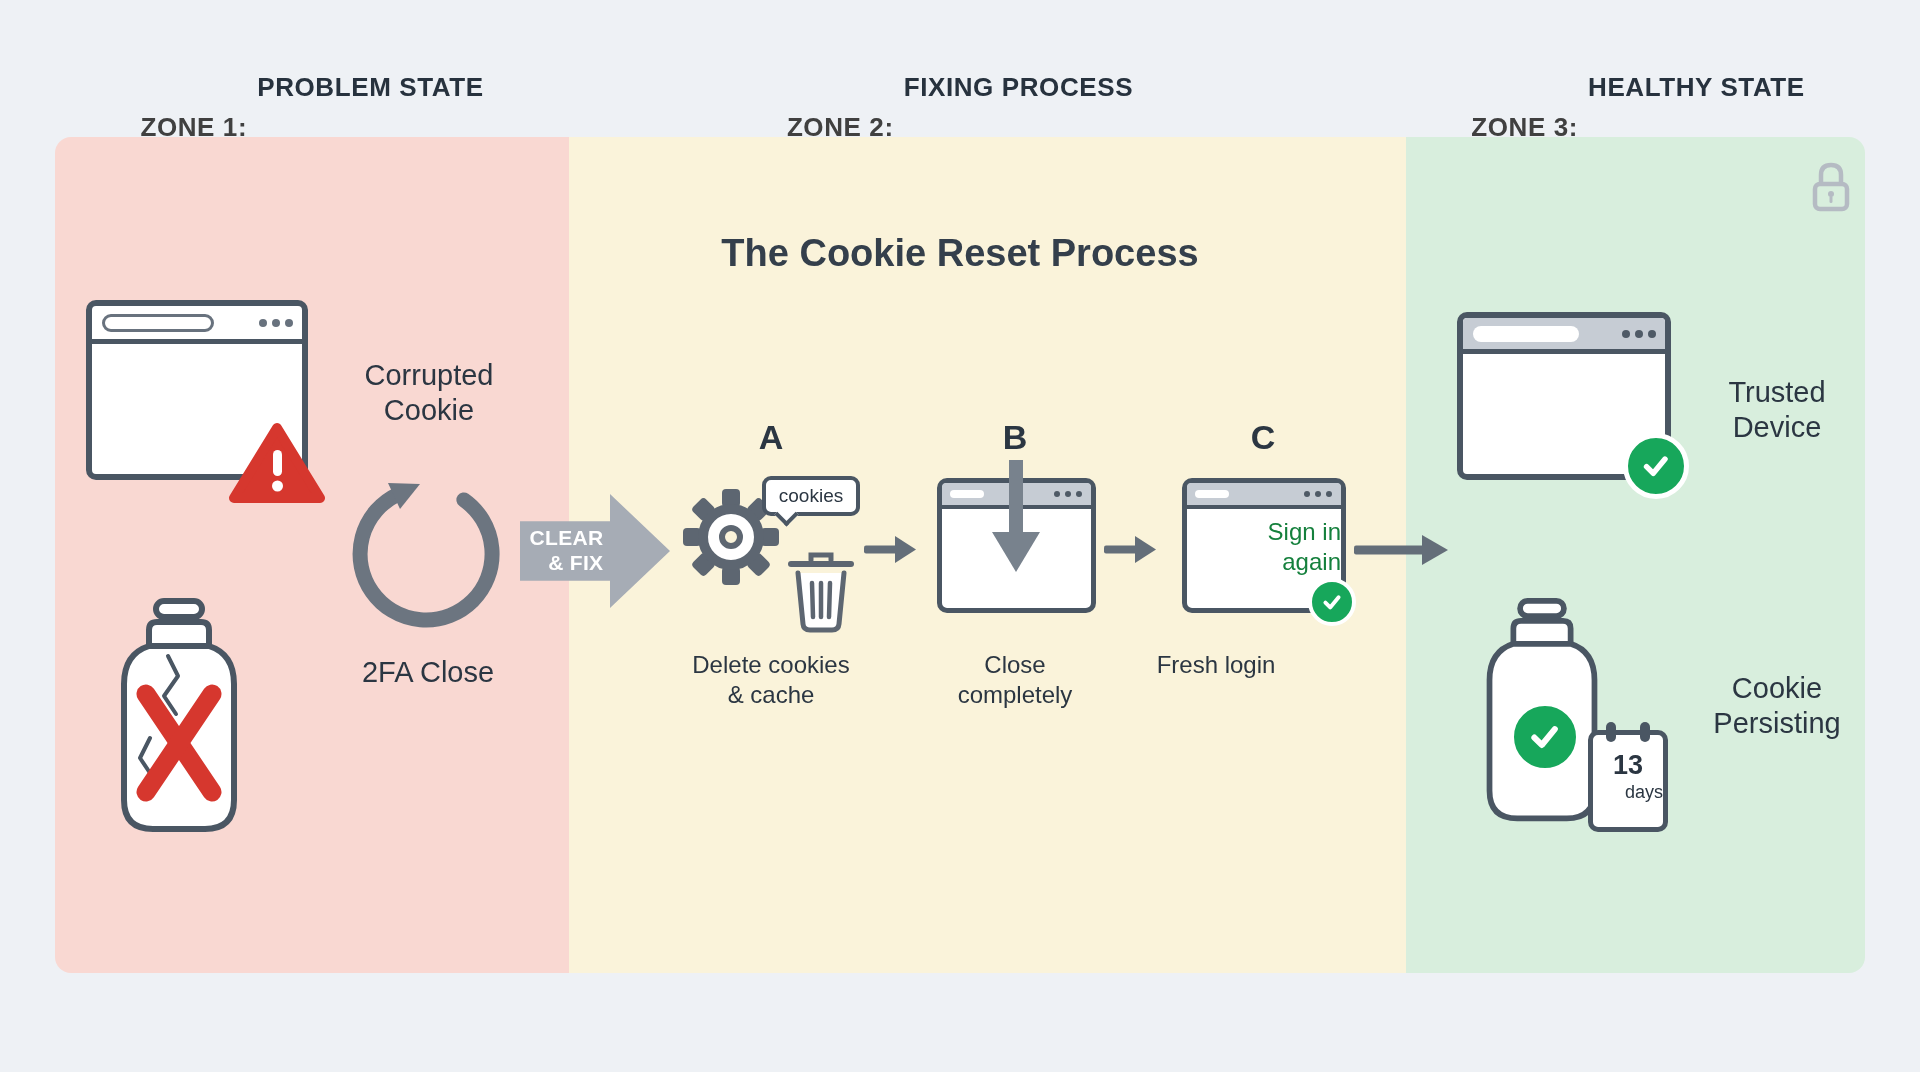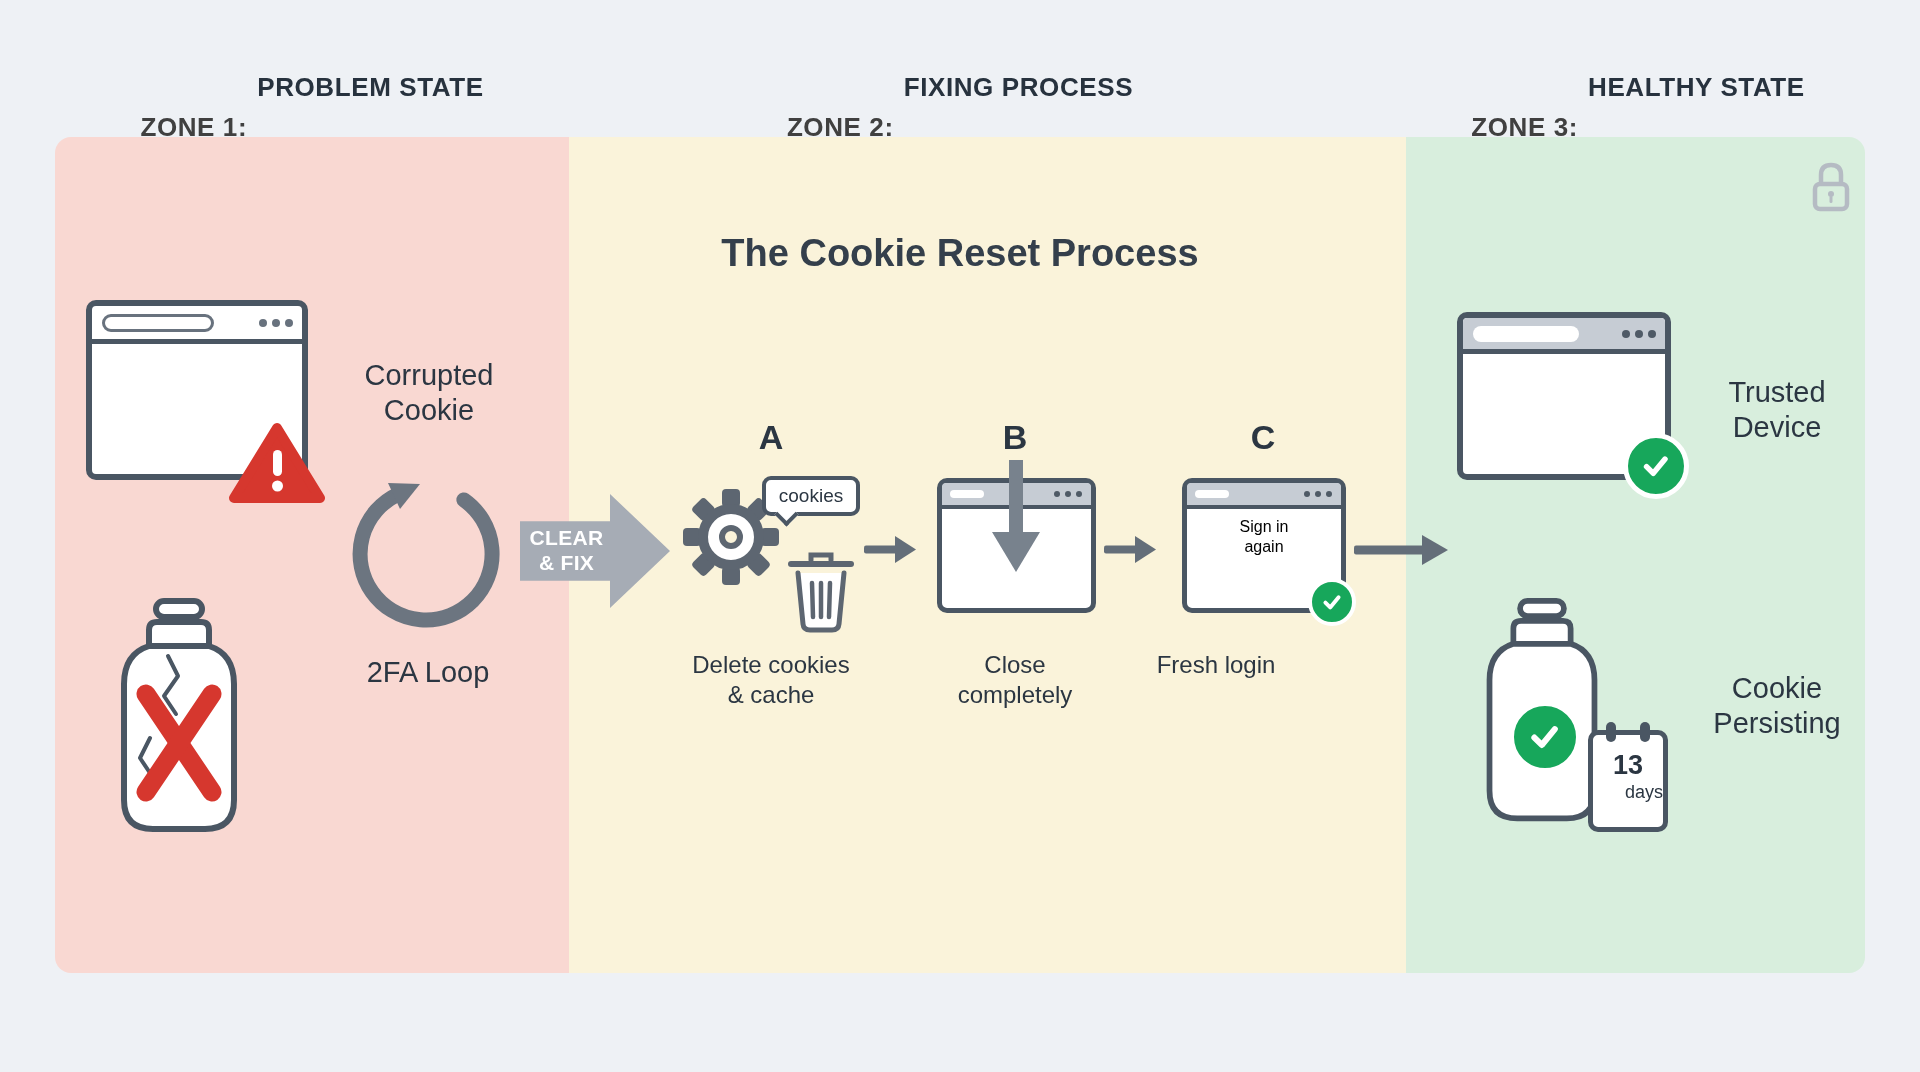--- a/index.html
+++ b/index.html
@@ -39,22 +39,22 @@
 
   .browser-1 { left:86px; top:300px; width:222px; height:180px; border-width:6px; }
   .browser-1 .browser-header { height:38px; border-bottom-width:5px; }
   .pill-outline { margin-left:10px; width:112px; height:18px; border:3px solid #68727e; border-radius:9px; background:#fff; }
 
   .step-browser .browser-header { height:26px; background:#c6ccd4; border-bottom-width:4px; }
   .step-browser .dot { width:6px; height:6px; background:#4f5a66; }
   .pill-small { margin-left:8px; width:34px; height:8px; border-radius:4px; background:#fff; }
   .browser-b { left:937px; top:478px; width:159px; height:135px; }
   .browser-c { left:1182px; top:478px; width:164px; height:135px; }
-  .cwindow-text { position:absolute; left:0; right:0; top:34px; text-align:center; font-size:16px;
-                  color:#000000; white-space:pre-line; line-height:1.25; }
+  .cwindow-text { position:absolute; left:0; right:0; top:34px; text-align:right; font-size:24px;
+                  color:#15803d; white-space:pre-line; line-height:1.25; }
 
   .browser-3 { left:1457px; top:312px; width:214px; height:168px; border-width:6px; }
   .browser-3 .browser-header { height:36px; background:#c6ccd4; border-bottom-width:5px; }
   .browser-3 .dot { background:#4f5a66; }
   .pill-white { margin-left:10px; width:106px; height:16px; border-radius:8px; background:#fff; }
 
   
   .step-label { position:absolute; transform:translateX(-50%); top:418px; font-size:34px; font-weight:700; color:#2b3642; }
   .sl-a { left:771px; } .sl-b { left:1015px; } .sl-c { left:1263px; }
   .step-caption { position:absolute; transform:translateX(-50%); top:650px; font-size:24px;
@@ -66,21 +66,21 @@
             border:4px solid #4a5663; border-radius:9px; display:flex; align-items:center;
             justify-content:center; font-size:19px; color:#2b3642; z-index:3; }
   .bubble::after { content:""; position:absolute; left:12px; bottom:-11px; width:13px; height:13px;
                    background:#fff; border-left:4px solid #4a5663; border-bottom:4px solid #4a5663;
                    transform:rotate(-45deg); }
 
   
   .clearfix-arrow { position:absolute; left:520px; top:494px; width:150px; height:114px; background:#a6acb5;
                     clip-path:polygon(0 24%, 60% 24%, 60% 0, 100% 50%, 60% 100%, 60% 76%, 0 76%); }
   .clearfix-text { position:absolute; left:0; top:0; width:62%; height:100%; display:flex; align-items:center;
-                   justify-content:center; color:#fff; font-weight:800; font-size:21px; text-align:center;
+                   justify-content:center; color:#fff; font-weight:800; font-size:21px; text-align:right;
                    white-space:pre-line; line-height:1.18; letter-spacing:.3px; }
 
   
   .check-circle { position:absolute; background:#17a75b; border:4px solid #fff; border-radius:50%;
                   display:flex; align-items:center; justify-content:center; z-index:5; }
   .check-circle svg { width:60%; height:60%; }
   .check-c   { left:1308px; top:578px; width:48px; height:48px; }
   .check-b3  { left:1623px; top:433px; width:66px; height:66px; border-width:5px; }
   .check-jar { left:1509px; top:701px; width:72px; height:72px; border-width:5px; }
 
@@ -136,21 +136,21 @@
   </svg>
 
   <div class="label lbl-corrupted">Corrupted
 Cookie</div>
 
   <svg class="svg-abs" style="left:342px;top:470px" width="168" height="168" viewBox="0 0 168 168">
     <path d="M 121.9 29.9 A 66 66 0 1 1 56.1 24.2" fill="none" stroke="#6c7580" stroke-width="15" stroke-linecap="round"></path>
     <polygon points="78,14 58,39 46,13" fill="#6c7580"></polygon>
   </svg>
 
-  <div class="label lbl-2fa">2FA Loop</div>
+  <div class="label lbl-2fa">2FA Close</div>
 
   <svg class="svg-abs" style="left:112px;top:598px" width="134" height="240" viewBox="0 0 134 240">
     <rect x="44" y="3" width="46" height="16" rx="8" fill="#ffffff" stroke="#4a5663" stroke-width="6"></rect>
     <path d="M 37 48 L 37 32 Q 37 24 45 24 L 89 24 Q 97 24 97 32 L 97 48" fill="#ffffff" stroke="#4a5663" stroke-width="6"></path>
     <path d="M 37 48 Q 12 56 12 86 L 12 202 Q 12 231 41 231 L 93 231 Q 122 231 122 202 L 122 86 Q 122 56 97 48 Z" fill="#ffffff" stroke="#4a5663" stroke-width="6" stroke-linejoin="round"></path>
     <polyline points="56,58 66,78 52,98 64,116" fill="none" stroke="#4a5663" stroke-width="4" stroke-linecap="round" stroke-linejoin="round"></polyline>
     <polyline points="38,140 28,160 40,178" fill="none" stroke="#4a5663" stroke-width="4" stroke-linecap="round" stroke-linejoin="round"></polyline>
     <line x1="34" y1="96" x2="100" y2="194" stroke="#d6372e" stroke-width="19" stroke-linecap="round"></line>
     <line x1="100" y1="96" x2="34" y2="194" stroke="#d6372e" stroke-width="19" stroke-linecap="round"></line>
   </svg>

